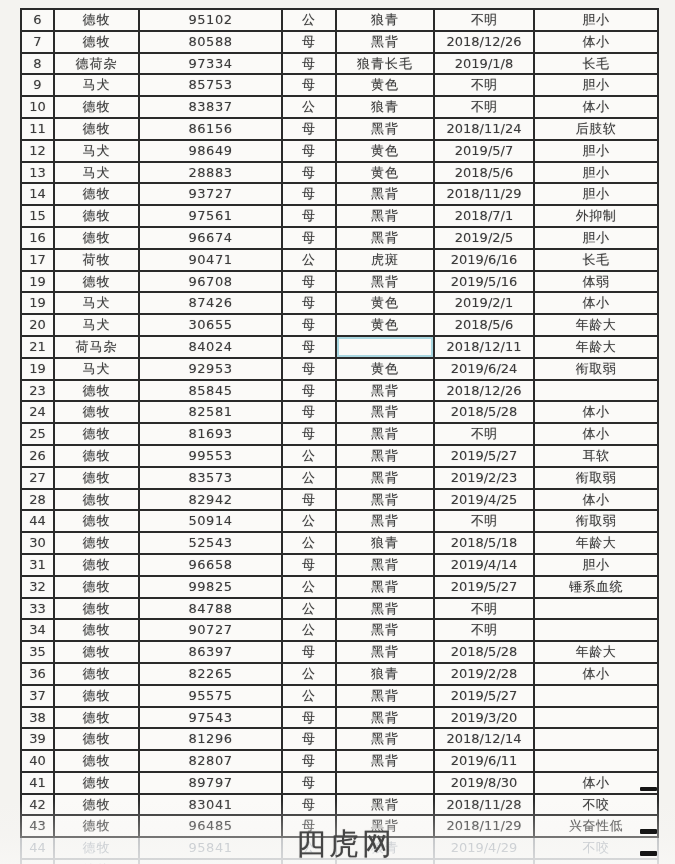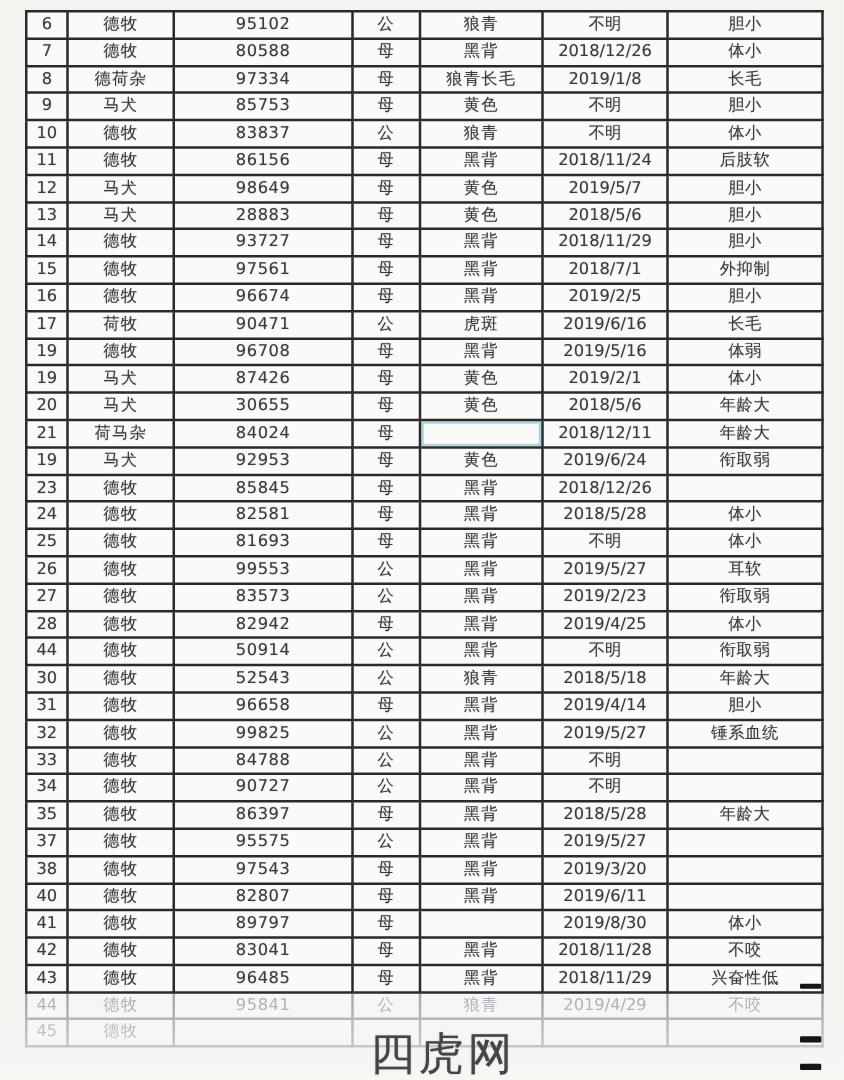--- a/index.html
+++ b/index.html
@@ -40,21 +40,21 @@
   .bottom-fade{
     position:absolute;left:0;top:800px;width:675px;height:64px;z-index:4;
     background:linear-gradient(to bottom,
       rgba(246,245,242,0) 0%,
       rgba(247,246,244,.35) 55%,
       rgba(250,249,247,.6) 100%);
     pointer-events:none;
   }
   .watermark{
     position:absolute;left:296px;top:829px;z-index:6;
-    font-size:36px;line-height:30px;letter-spacing:3px;
+    font-size:30px;line-height:30px;letter-spacing:3px;
     color:#454545;font-weight:500;
     text-shadow:0 0 1px rgba(60,60,60,.5);
   }
   .edge-mark{position:absolute;background:#151515;z-index:7;border-radius:1px;}
   #mark1{left:640px;top:787px;width:17px;height:4px;}
   #mark2{left:640px;top:829px;width:17px;height:5px;}
   #mark3{left:640px;top:851px;width:17px;height:5px;}
 </style>
 </head>
 <body>
@@ -336,35 +336,53 @@
         <tr>
           <td class="c-num">35</td>
           <td class="c-breed">德牧</td>
           <td class="c-id">86397</td>
           <td class="c-sex">母</td>
           <td class="c-color">黑背</td>
           <td class="c-date">2018/5/28</td>
           <td class="c-remark">年龄大</td>
         </tr>
         <tr>
+          <td class="c-num">36</td>
+          <td class="c-breed">德牧</td>
+          <td class="c-id">82265</td>
+          <td class="c-sex">公</td>
+          <td class="c-color">狼青</td>
+          <td class="c-date">2019/2/28</td>
+          <td class="c-remark">体小</td>
+        </tr>
+        <tr>
           <td class="c-num">37</td>
           <td class="c-breed">德牧</td>
           <td class="c-id">95575</td>
           <td class="c-sex">公</td>
           <td class="c-color">黑背</td>
           <td class="c-date">2019/5/27</td>
           <td class="c-remark"></td>
         </tr>
         <tr>
           <td class="c-num">38</td>
           <td class="c-breed">德牧</td>
           <td class="c-id">97543</td>
           <td class="c-sex">母</td>
           <td class="c-color">黑背</td>
           <td class="c-date">2019/3/20</td>
+          <td class="c-remark"></td>
+        </tr>
+        <tr>
+          <td class="c-num">39</td>
+          <td class="c-breed">德牧</td>
+          <td class="c-id">81296</td>
+          <td class="c-sex">母</td>
+          <td class="c-color">黑背</td>
+          <td class="c-date">2018/12/14</td>
           <td class="c-remark"></td>
         </tr>
         <tr>
           <td class="c-num">40</td>
           <td class="c-breed">德牧</td>
           <td class="c-id">82807</td>
           <td class="c-sex">母</td>
           <td class="c-color">黑背</td>
           <td class="c-date">2019/6/11</td>
           <td class="c-remark"></td>

